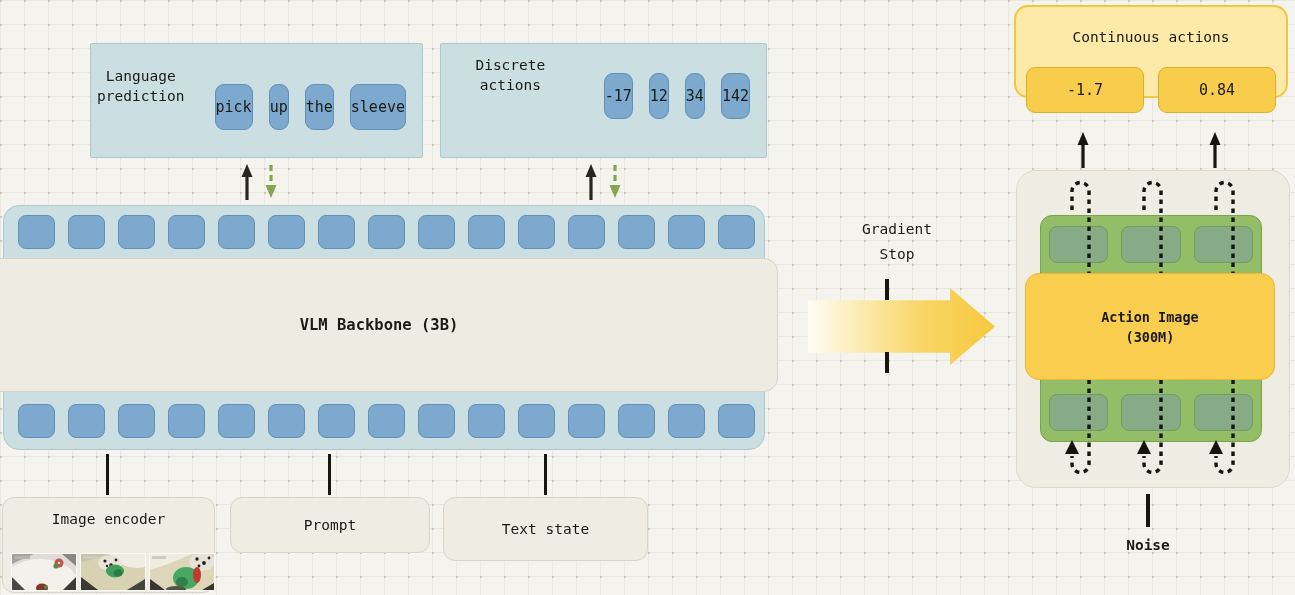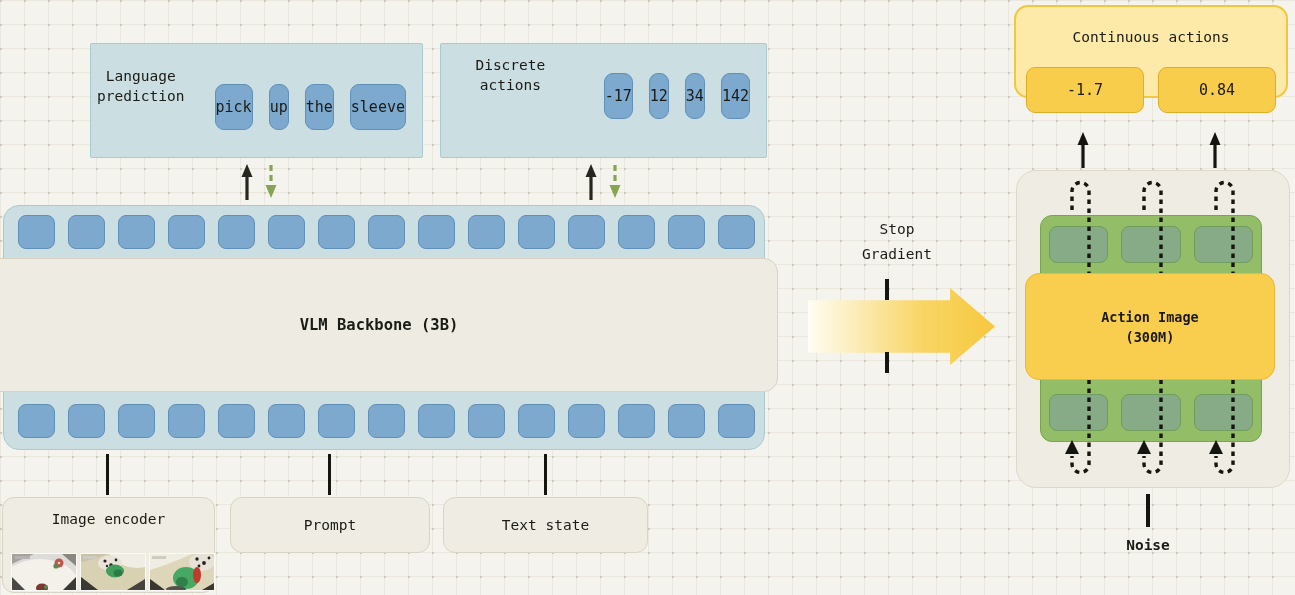--- a/index.html
+++ b/index.html
@@ -225,27 +225,27 @@
         <path d="M0 36 V25 L15 36 Z" fill="#38362f"></path>
         <path d="M64 36 H52 L64 29 Z" fill="#38362f"></path>
         <ellipse cx="26" cy="35" rx="10" ry="3" fill="#55524a"></ellipse>
         <rect x="2" y="2" width="14" height="3" fill="#cfcbc0"></rect>
       </svg>
     </div>
   </div>
   <div class="abs input-box" style="left:230px;top:497px;width:200px;height:56px;display:flex;align-items:center;justify-content:center;">
     <div class="input-label">Prompt</div>
   </div>
-  <div class="abs input-box" style="left:443px;top:497px;width:205px;height:56px;display:flex;align-items:center;justify-content:center;">
+  <div class="abs input-box" style="left:443px;top:497px;width:205px;height:64px;display:flex;align-items:center;justify-content:center;">
     <div class="input-label">Text state</div>
   </div>
 
   <div class="abs sg-label" style="left:832px;top:217px;width:130px;">
+    <div>Gradient</div>
     <div>Stop</div>
-    <div>Gradient</div>
   </div>
   <div class="abs sg-arrow"></div>
   <div class="abs tick" style="top:279px;"></div>
   <div class="abs tick" style="top:352px;"></div>
 
   <div class="abs goldbox" style="padding-top:20px;">
     <div class="box-title">Continuous actions</div>
     <div class="chip-row">
         <div class="chip gold-chip">-1.7</div>
         <div class="chip gold-chip">0.84</div>

